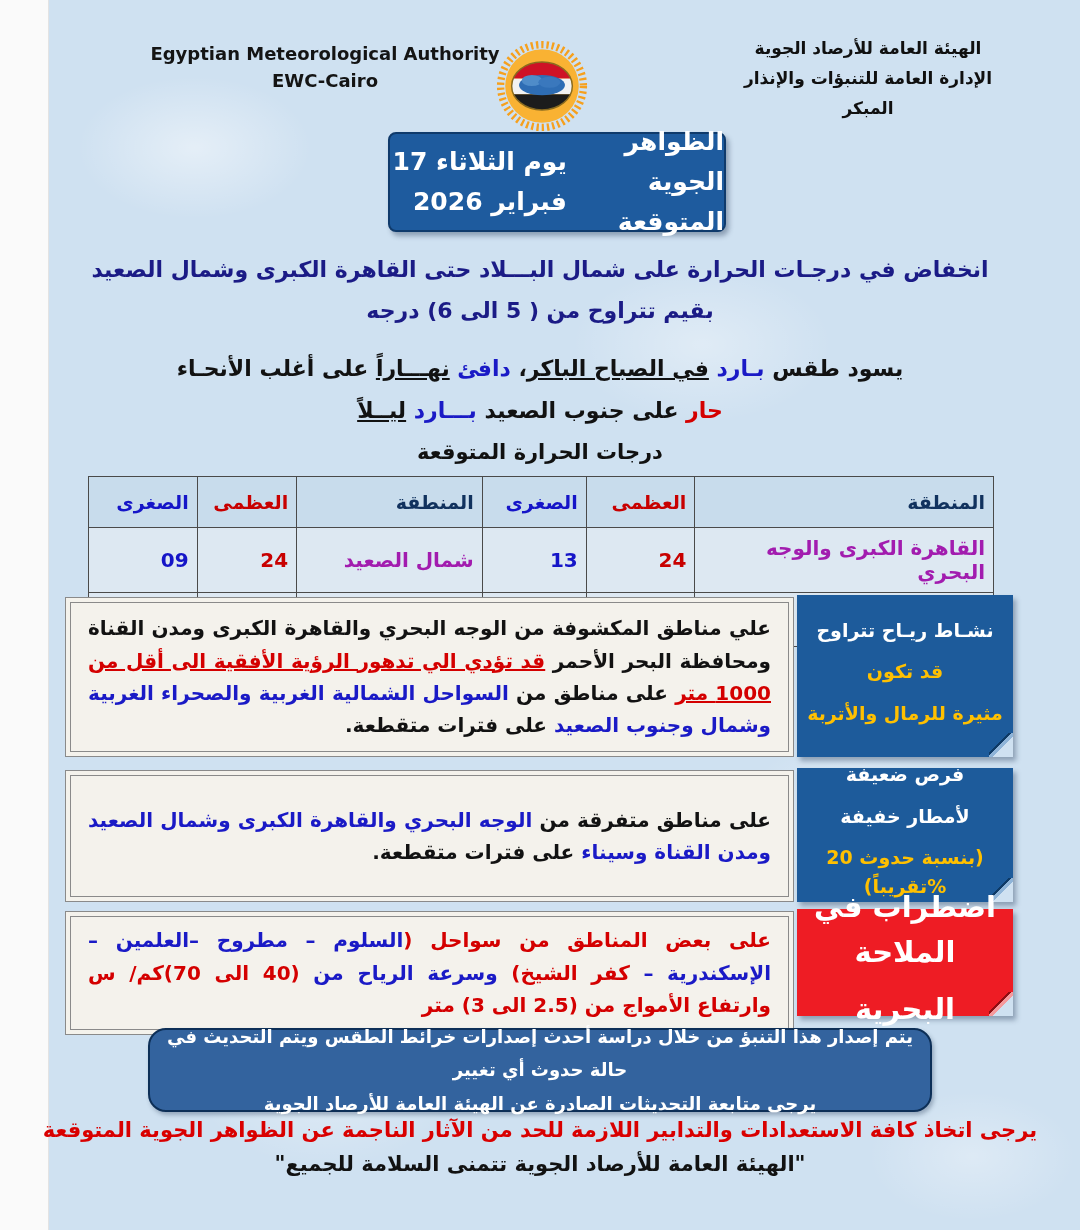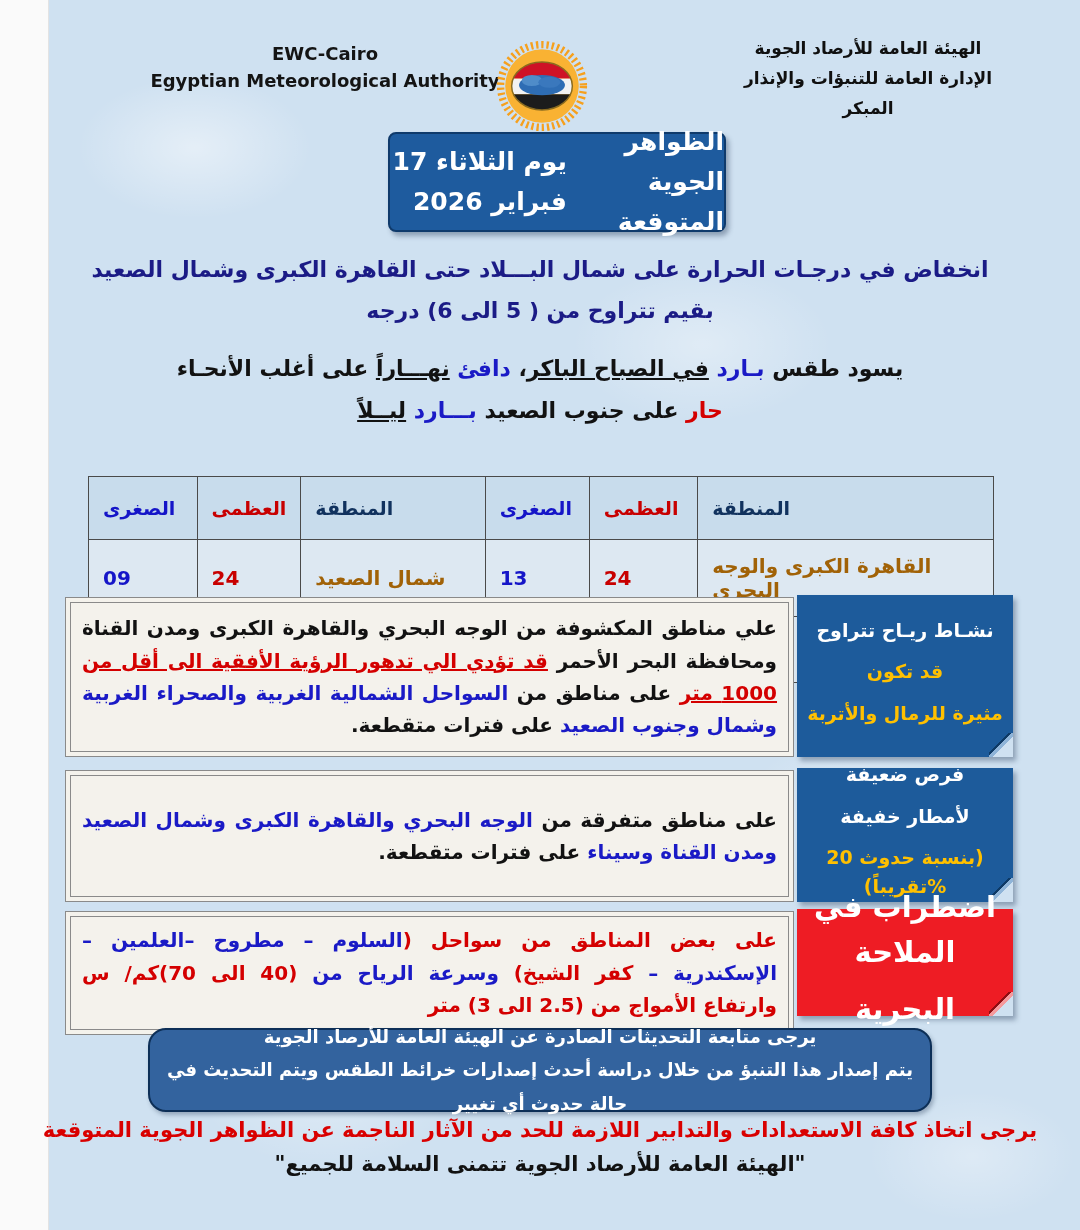--- a/index.html
+++ b/index.html
@@ -35,32 +35,32 @@
   .para1{position:absolute;top:250px;left:60px;right:60px;text-align:center;direction:rtl;
     color:#1b1b86;font-weight:bold;font-size:22px;line-height:1.85;}
   .para2{position:absolute;top:348px;left:60px;right:60px;text-align:center;direction:rtl;
     color:#121212;font-weight:bold;font-size:22px;line-height:1.9;}
 
   
   .tbl-title{position:absolute;top:440px;left:0;right:0;text-align:center;direction:rtl;
     color:#111;font-weight:bold;font-size:21px;}
   table.temps{position:absolute;left:88px;top:476px;width:906px;border-collapse:collapse;
     direction:rtl;font-weight:bold;}
-  table.temps th,table.temps td{border:1px solid #4a4a4a;text-align:left;padding:14px;}
+  table.temps th,table.temps td{border:1px solid #4a4a4a;text-align:right;padding:8px;}
   table.temps th{background:#c8dcec;height:34px;font-size:19px;color:#11325e;}
-  table.temps td{background:#dde8f2;height:37px;font-size:20px;color:#a16207;}
+  table.temps td{background:#dde8f2;height:37px;font-size:20px;color:#a21caf;}
   th.max,td.max{color:#c80000 !important;}
   th.min,td.min{color:#1515c8 !important;}
 
   
   .alert-box{position:absolute;left:65px;width:729px;background:#f4f2ec;
     border:1px solid #8a8a8a;outline:1px solid #8a8a8a;outline-offset:-6px;
     display:flex;align-items:center;direction:rtl;
     font-weight:bold;font-size:20px;line-height:1.62;color:#121212;
-    padding:10px 16px;box-sizing:border-box;text-align:justify;}
+    padding:10px 22px;box-sizing:border-box;text-align:justify;}
   .alert-label{position:absolute;left:797px;width:216px;background:#1d5b9b;
     display:flex;flex-direction:column;justify-content:center;align-items:center;
     color:#fff;font-weight:bold;font-size:19px;direction:rtl;text-align:center;line-height:1.55;
     box-shadow:3px 4px 5px rgba(40,60,90,.4);box-sizing:border-box;padding:6px 8px 14px;gap:12px;}
   .alert-label span{display:block;}
   .alert-label::after{content:"";position:absolute;right:0;bottom:0;width:24px;height:24px;
     background:linear-gradient(to top left,#cfe1f1 43%,#8fb4d8 43% 53%,#0e3a66 53% 59%,transparent 59%);}
   .alert-label.red-label{background:#ee1c24;}
   .alert-label.red-label::after{
     background:linear-gradient(to top left,#cfe1f1 43%,#f59a9d 43% 53%,#8f0e12 53% 59%,transparent 59%);}
@@ -93,22 +93,22 @@
     color:#121212;font-weight:bold;font-size:21px;}
 </style>
 </head>
 <body>
 
 <div class="page">
 
   <div class="left-strip"></div>
 
   <div class="hdr-left">
+    <div>Egyptian Meteorological Authority</div>
     <div>EWC-Cairo</div>
-    <div>Egyptian Meteorological Authority</div>
   </div>
 
   <div class="logo-wrap">
     <svg viewBox="0 0 100 100" width="92" height="92">
       <circle cx="50" cy="50" r="45" fill="none" stroke="#f6a01d" stroke-width="8" stroke-dasharray="2.5 3.2"></circle>
       <circle cx="50" cy="50" r="40" fill="#f9b233"></circle>
       <clipPath id="oval">
           <ellipse cx="50" cy="50" rx="33" ry="26"></ellipse>
         </clipPath>
       <g clip-path="url(#oval)">
@@ -136,20 +136,21 @@
   <div class="para1">
     <div>انخفاض في درجـات الحرارة على شمال البـــلاد حتى القاهرة الكبرى وشمال الصعيد</div>
     <div>بقيم تتراوح من ( 5 الى 6) درجه</div>
   </div>
 
   <div class="para2">
     <div><span class="ink">يسود طقس </span><span class="blue">بـارد</span><span class="ink"> </span><span class="ink u">في الصباح الباكر</span><span class="ink">، </span><span class="blue">دافئ</span><span class="ink"> </span><span class="ink u">نهـــاراً</span><span class="ink"> على أغلب الأنحـاء</span></div>
     <div><span class="red">حار</span><span class="ink"> على جنوب الصعيد </span><span class="blue">بـــارد</span><span class="ink"> </span><span class="ink u">ليــلاً</span></div>
   </div>
 
+  <div class="tbl-title">درجات الحرارة المتوقعة</div>
 
   <table class="temps">
     <colgroup>
       <col style="width:33%">
         <col style="width:12%">
         <col style="width:11.5%">
       <col style="width:20.5%">
         <col style="width:11%">
         <col style="width:12%">
     </colgroup>
@@ -201,20 +202,20 @@
 
   <div class="alert-box row-marine-box">
     <div><span class="red">على بعض المناطق من سواحل (</span><span class="blue">السلوم – مطروح –العلمين – الإسكندرية – </span><span class="red">كفر الشيخ) </span><span class="blue">وسرعة الرياح من </span><span class="red">(40 الى 70)كم/ س وارتفاع الأمواج من (2.5 الى 3) متر</span></div>
   </div>
   <div class="alert-label red-label row-marine-label">
       <span class="white">اضطراب في الملاحة</span>
       <span class="white">البحرية</span>
     </div>
 
   <div class="issuance">
+    <div>يتم إصدار هذا التنبؤ من خلال دراسة أحدث إصدارات خرائط الطقس ويتم التحديث في حالة حدوث أي تغيير</div>
     <div>يرجى متابعة التحديثات الصادرة عن الهيئة العامة للأرصاد الجوية</div>
-    <div>يتم إصدار هذا التنبؤ من خلال دراسة أحدث إصدارات خرائط الطقس ويتم التحديث في حالة حدوث أي تغيير</div>
   </div>
 
   <div class="footer-warning">يرجى اتخاذ كافة الاستعدادات والتدابير اللازمة للحد من الآثار الناجمة عن الظواهر الجوية المتوقعة</div>
   <div class="footer-quote">"الهيئة العامة للأرصاد الجوية تتمنى السلامة للجميع"</div>
 
 </div>
 
 </body></html>

